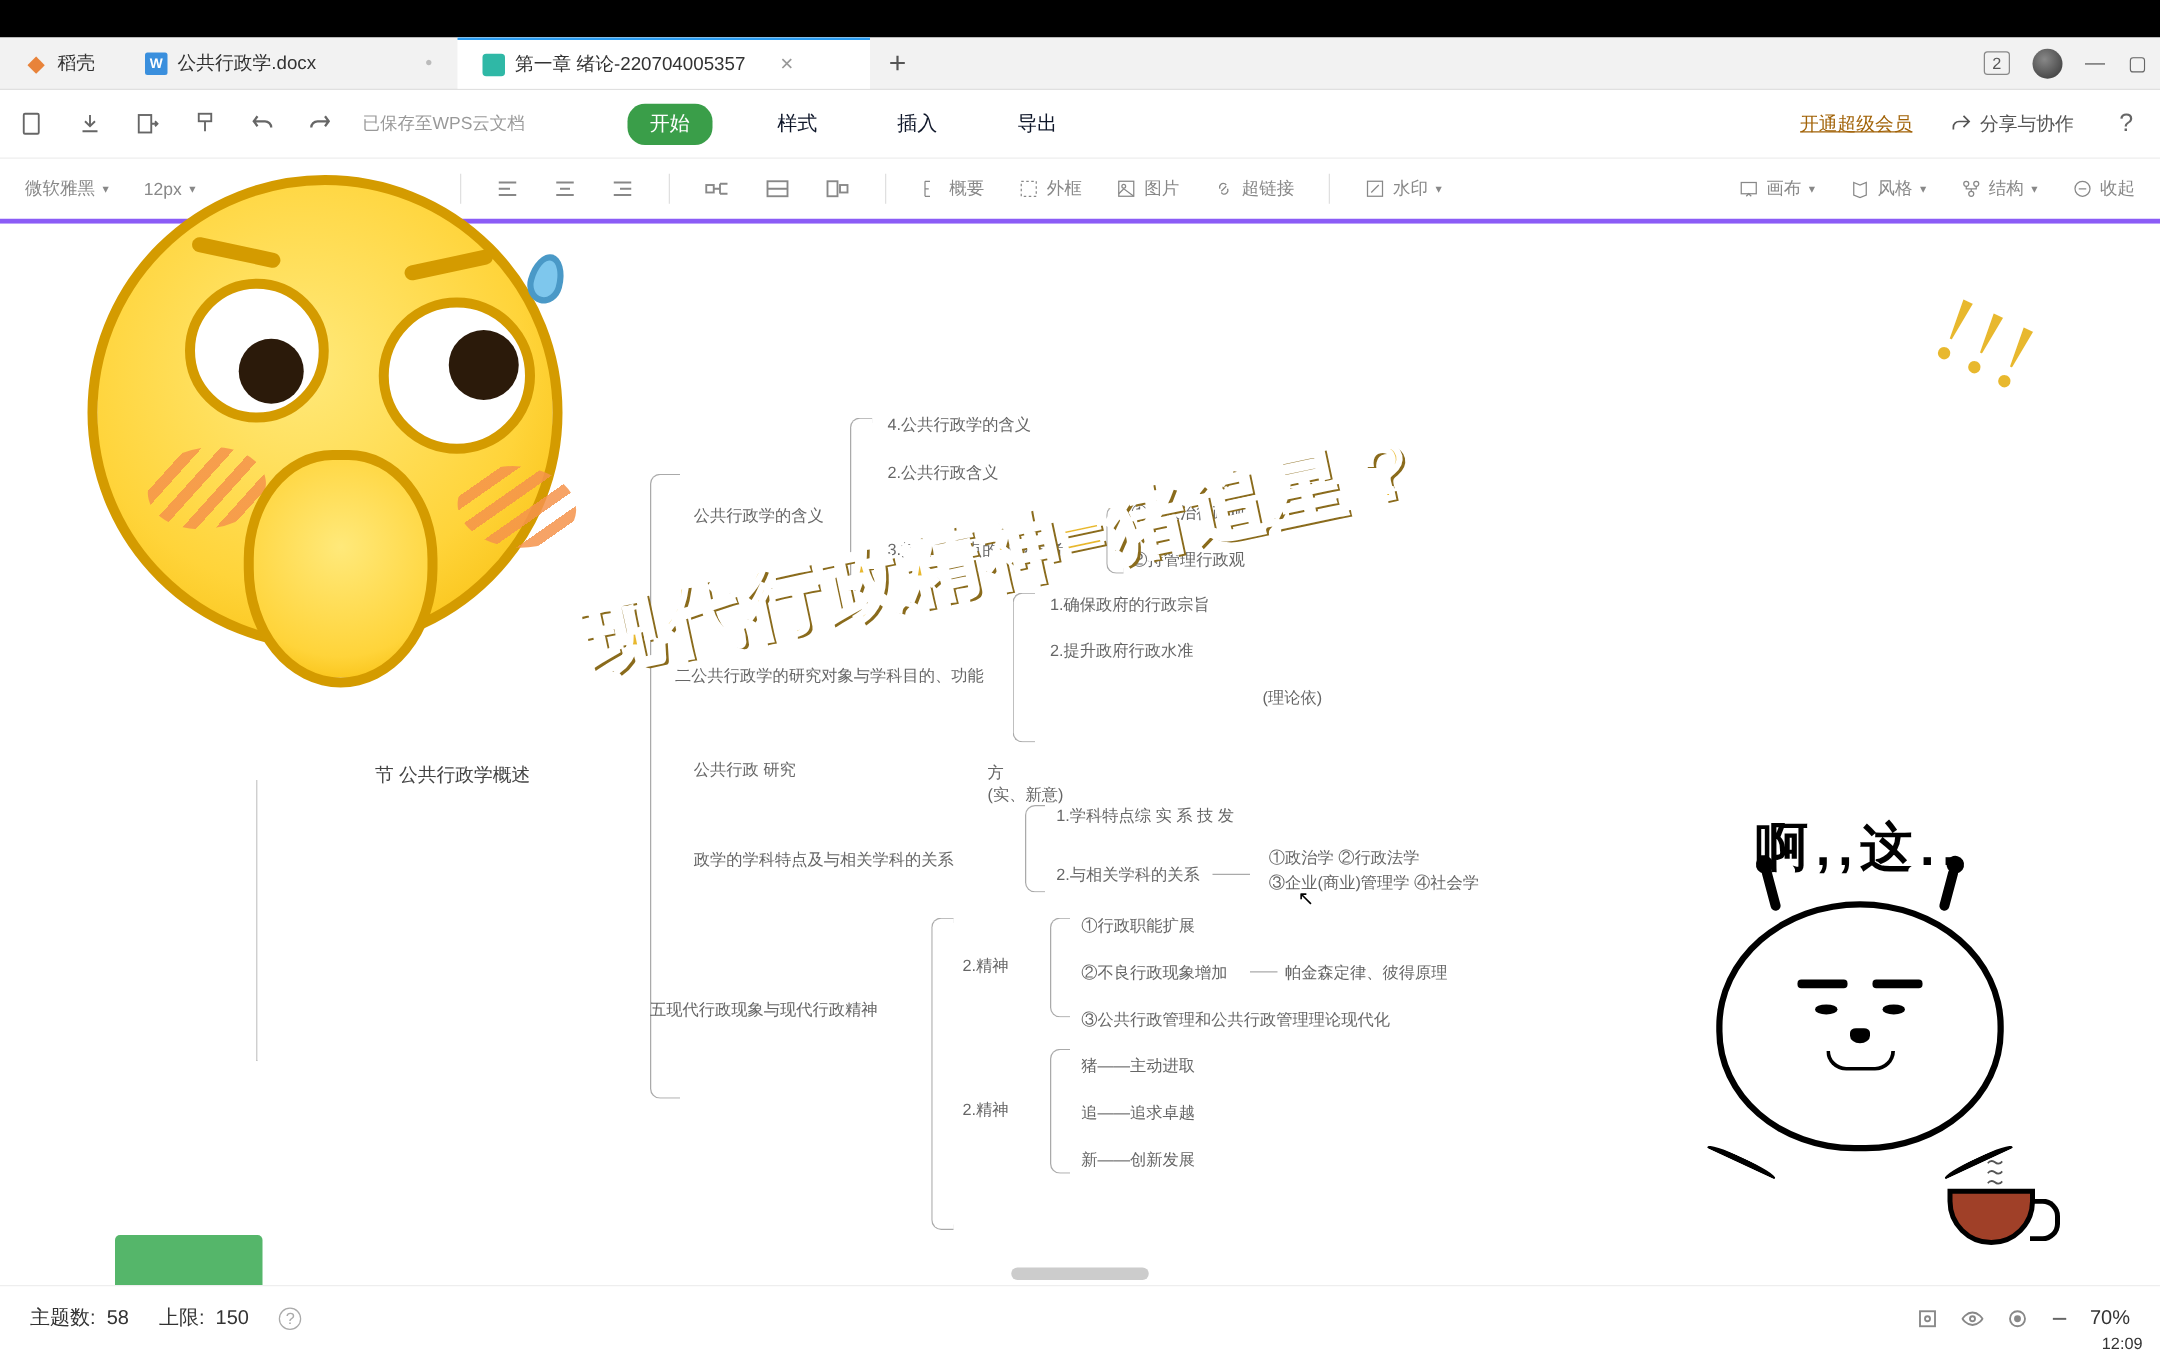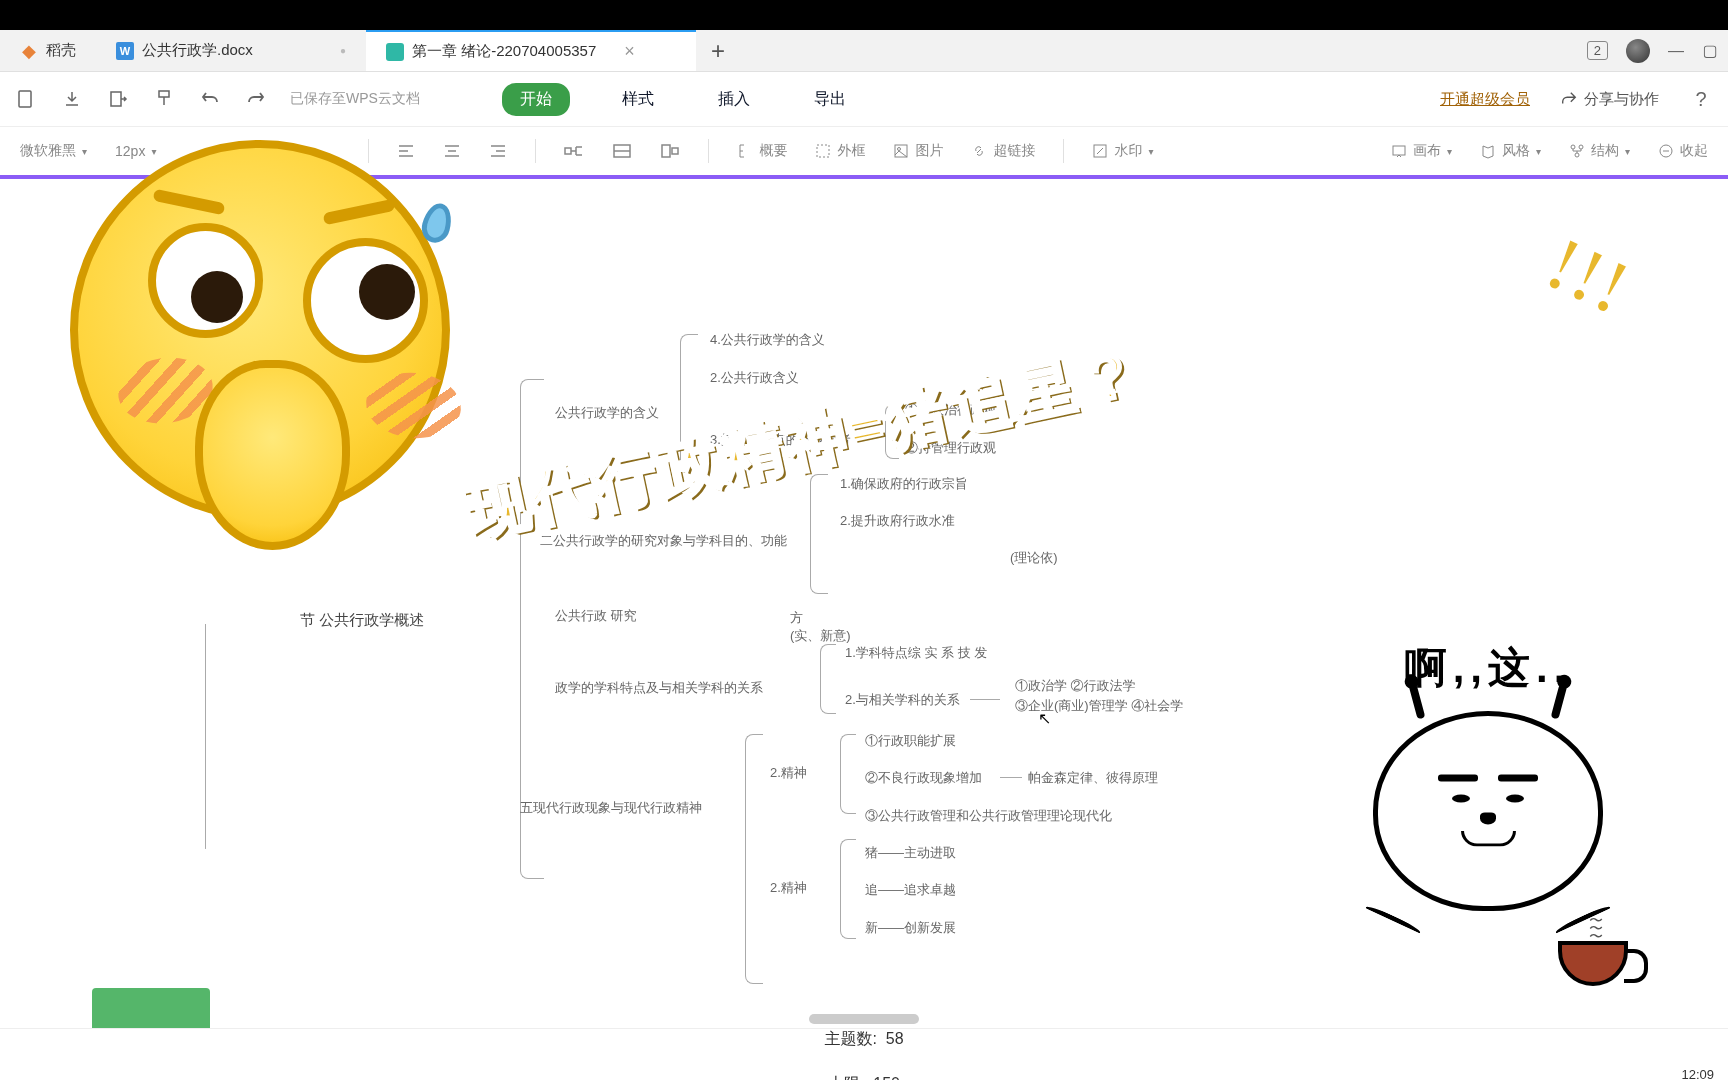--- a/index.html
+++ b/index.html
@@ -37,21 +37,21 @@
 .fmt-right { margin-left: auto; display: flex; gap: 28px; }
 
 
 .canvas { position: absolute; top: 179px; left: 0; right: 0; bottom: 52px; background: #fff; overflow: hidden; }
 .scrollbar-h { position: absolute; bottom: 4px; left: 50%; transform: translateX(-50%); width: 110px; height: 10px; background: #ccc; border-radius: 5px; }
 
 
 .green-box { position: absolute; left: 92px; bottom: 52px; width: 118px; height: 40px; background: #55b66a; border-radius: 4px 4px 0 0; }
 
 
-.statusbar { position: absolute; bottom: 0; left: 0; right: 0; height: 52px; display: flex; align-items: center; padding: 0 24px; font-size: 16px; color: #333; border-top: 1px solid #eee; background: #fff; gap: 24px; flex-direction: column; }
+.statusbar { position: absolute; bottom: 0; left: 0; right: 0; height: 52px; display: flex; align-items: center; padding: 0 24px; font-size: 16px; color: #333; border-top: 1px solid #eee; background: #fff; gap: 24px; }
 .status-right { margin-left: auto; display: flex; align-items: center; gap: 18px; }
 .status-icon { width: 18px; height: 18px; color: #888; }
 .zoom-pct { font-size: 16px; color: #333; }
 
 
 .mindmap { position: absolute; top: 0; left: 0; width: 100%; height: 100%; }
 .node { position: absolute; font-size: 13px; color: #666; white-space: nowrap; }
 .rootnode { font-size: 15px; color: #444; }
 .bracket-v { position: absolute; border-left: 1.5px solid #aaa; border-top: 1.5px solid #aaa; border-bottom: 1.5px solid #aaa; border-radius: 8px 0 0 8px; }
 .hline { position: absolute; border-top: 1.5px solid #aaa; }
@@ -69,21 +69,21 @@
 .emoji-hand { position: absolute; width: 155px; height: 190px; background: radial-gradient(circle at 50% 40%, #ffe97a 0%, #ffd43a 70%, #f5b800 100%); border: 8px solid #d49b00; border-radius: 55% 55% 60% 60%; left: 145px; top: 240px; }
 .emoji-brow { position: absolute; width: 72px; height: 12px; background: #d49b00; border-radius: 6px; }
 .emoji-sweat { position: absolute; width: 28px; height: 40px; background: #7ec7ed; border: 5px solid #4a99c7; border-radius: 50% 50% 50% 50% / 60% 60% 40% 40%; left: 345px; top: 55px; transform: rotate(15deg); }
 
 
 .styled-text { position: absolute; left: 460px; top: 400px; font-size: 62px; font-weight: 900; color: #e8b82e; -webkit-text-stroke: 3px #fff; text-shadow: 3px 3px 0 #8a6b1c; transform: rotate(-12deg); font-family: "STKaiti", "KaiTi", serif; letter-spacing: 3px; z-index: 45; white-space: nowrap; }
 .exclaim { position: absolute; right: 100px; top: 230px; font-size: 80px; font-weight: 900; color: #e8b82e; -webkit-text-stroke: 3px #fff; transform: rotate(25deg); z-index: 45; font-family: serif; }
 
 
 .meme { position: absolute; right: 80px; bottom: 60px; width: 320px; height: 380px; z-index: 40; }
-.meme-title { font-size: 42px; font-weight: 600; text-align: center; letter-spacing: 6px; color: #000; }
+.meme-title { font-size: 42px; font-weight: 600; text-align: center; letter-spacing: 6px; color: #000; margin-top: 10px; }
 .meme-head { width: 230px; height: 200px; background: #fff; border: 5px solid #000; border-radius: 50% 50% 48% 48%; margin: 15px auto 0; position: relative; }
 .meme-ear-l { position: absolute; width: 8px; height: 35px; background: #000; left: 35px; top: -32px; transform: rotate(-15deg); border-radius: 4px; }
 .meme-ear-r { position: absolute; width: 8px; height: 35px; background: #000; right: 35px; top: -32px; transform: rotate(15deg); border-radius: 4px; }
 .meme-ear-l::before { content:''; position:absolute; width:14px; height:14px; background:#000; border-radius:50%; top:-10px; left:-3px; }
 .meme-ear-r::before { content:''; position:absolute; width:14px; height:14px; background:#000; border-radius:50%; top:-10px; left:-3px; }
 .meme-face { position: absolute; left: 50%; top: 48%; transform: translate(-50%,-50%); width: 140px; text-align: center; }
 .meme-brow { display: inline-block; width: 40px; height: 7px; background: #000; margin: 0 10px; border-radius: 3px; }
 .meme-eyes { margin-top: 3px; }
 .meme-eye { display: inline-block; width: 18px; height: 8px; background: #000; margin: 0 18px; border-radius: 50%; }
 .meme-nose { width: 16px; height: 12px; background: #000; margin: 6px auto; border-radius: 30% 30% 50% 50%; }

